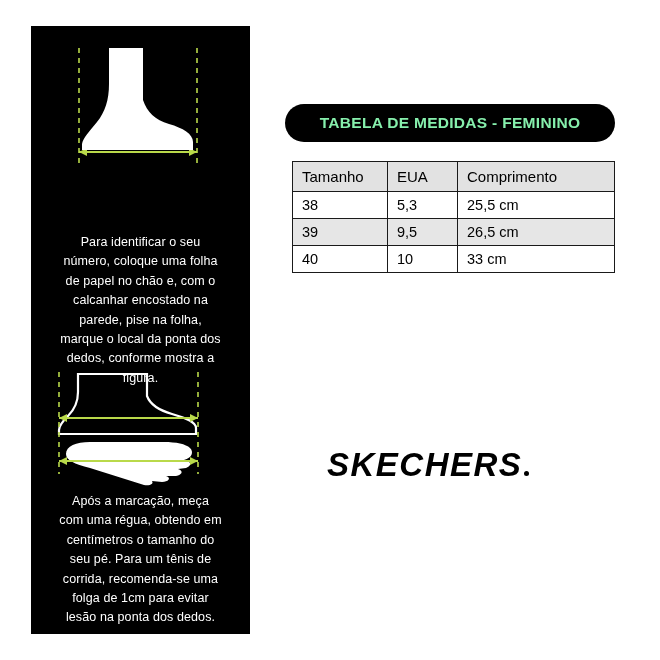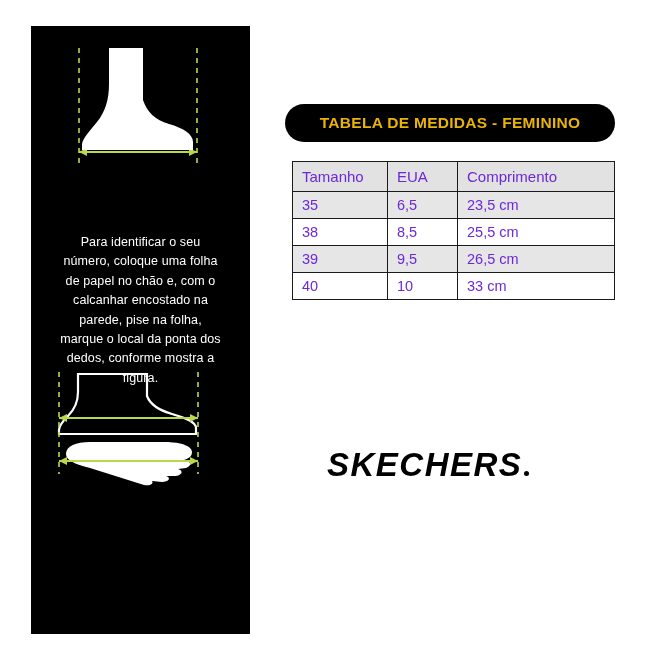--- a/index.html
+++ b/index.html
@@ -66,21 +66,21 @@
   }
 
   .title-pill {
     position: absolute;
     left: 0;
     top: 78px;
     width: 330px;
     height: 38px;
     background: #000000;
     border-radius: 19px;
-    color: #eab308;
+    color: #86efac;
     font-size: 15.5px;
     font-weight: bold;
     letter-spacing: 0.3px;
     display: flex;
     align-items: center;
     justify-content: center;
     box-sizing: border-box;
   }
 
   .table-wrap {
@@ -94,21 +94,21 @@
     border-collapse: collapse;
     width: 322px;
     table-layout: fixed;
     background: #ffffff;
   }
 
   table.size-table th,
   table.size-table td {
     border: 1px solid #1a1a1a;
     font-size: 14.5px;
-    color: #6d28d9;
+    color: #000000;
     padding: 5px 0 5px 9px;
     text-align: left;
     height: 21px;
     font-weight: normal;
     box-sizing: border-box;
   }
 
   table.size-table thead th {
     background: #e2e2e2;
     font-weight: normal;
@@ -199,20 +199,21 @@
                  C146,103 146,108 140,110 L132,111 C138,113 136,117 130,118 L120,118
                  C126,120 122,124 116,124 L106,123 C108,126 104,128 98,127 L44,110
                  C28,106 20,102 20,96 Z" fill="#ffffff"></path>
 
         <line x1="13" y1="103" x2="152" y2="103" stroke="#b9d94a" stroke-width="1.8"></line>
         <polygon points="13,103 21,99 21,107" fill="#b9d94a"></polygon>
         <polygon points="152,103 144,99 144,107" fill="#b9d94a"></polygon>
       </svg>
     </div>
 
+    <div class="caption cap2">Após a marcação, meça com uma régua, obtendo em centímetros o tamanho do seu pé. Para um tênis de corrida, recomenda-se uma folga de 1cm para evitar lesão na ponta dos dedos.</div>
   </div>
 
   <div class="right-col">
 
     <div class="title-pill">TABELA DE MEDIDAS - FEMININO</div>
 
     <div class="table-wrap">
       <table class="size-table">
         <colgroup>
           <col class="c1">
@@ -220,28 +221,23 @@
             <col class="c3">
         </colgroup>
         <thead>
           <tr>
             <th>Tamanho</th>
             <th>EUA</th>
             <th>Comprimento</th>
           </tr>
         </thead>
         <tbody>
-          <tr class="alt">
-            <td>35</td>
-            <td>6,5</td>
-            <td>23,5 cm</td>
-          </tr>
           <tr>
             <td>38</td>
-            <td>8,5</td>
+            <td>5,3</td>
             <td>25,5 cm</td>
           </tr>
           <tr class="alt">
             <td>39</td>
             <td>9,5</td>
             <td>26,5 cm</td>
           </tr>
           <tr>
             <td>40</td>
             <td>10</td>

